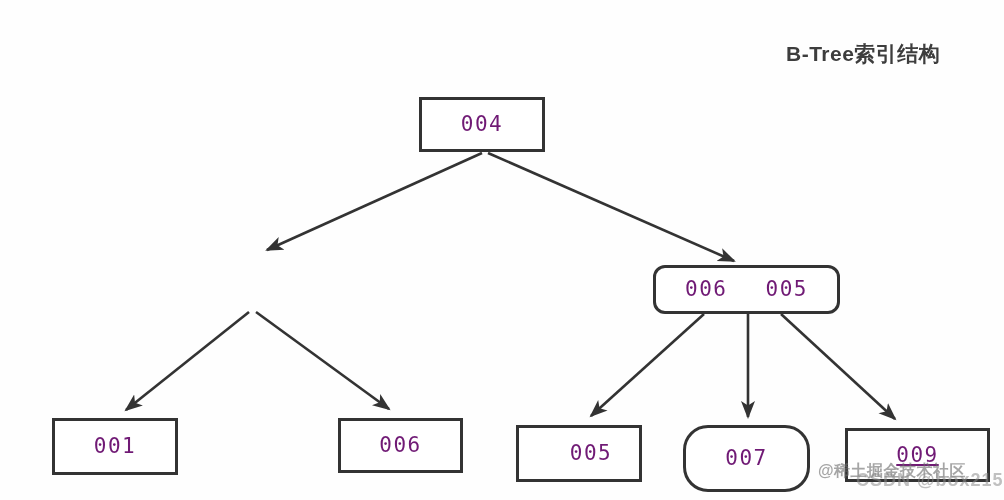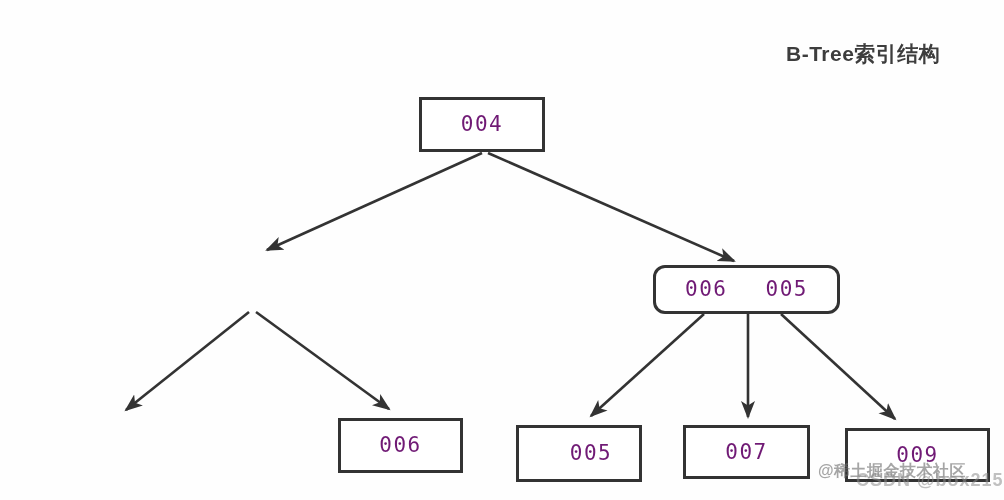--- a/index.html
+++ b/index.html
@@ -98,34 +98,37 @@
   <div class="node" style="left:419px; top:97px;  width:126px; height:55px;">
     <span>004</span>
   </div>
 
 
   <div class="node" style="left:653px; top:265px; width:187px; height:49px;border-radius:12px;">
     <span>006</span>
     <span>005</span>
   </div>
 
+  <div class="node" style="left:52px;  top:418px; width:126px; height:57px;">
+    <span>001</span>
+  </div>
 
   <div class="node" style="left:338px; top:418px; width:125px; height:55px;">
     <span>006</span>
   </div>
 
   <div class="node" style="left:516px; top:425px; width:126px; height:57px;padding-left:24px;">
     <span>005</span>
   </div>
 
-  <div class="node" style="left:683px; top:425px; width:127px; height:54px;">
+  <div class="node" style="left:683px; top:425px; width:127px; height:67px;border-radius:25px;">
     <span>007</span>
   </div>
 
-  <div class="node" style="left:845px; top:428px; width:145px; height:54px;">
+  <div class="node" style="left:845px; top:428px; width:145px; height:54px;text-decoration:underline;">
     <span>009</span>
   </div>
 
   <div class="watermark wm-juejin">@稀土掘金技术社区</div>
 
   <div class="watermark wm-csdn">CSDN @box215</div>
 
 </div>
 
 </body></html>

